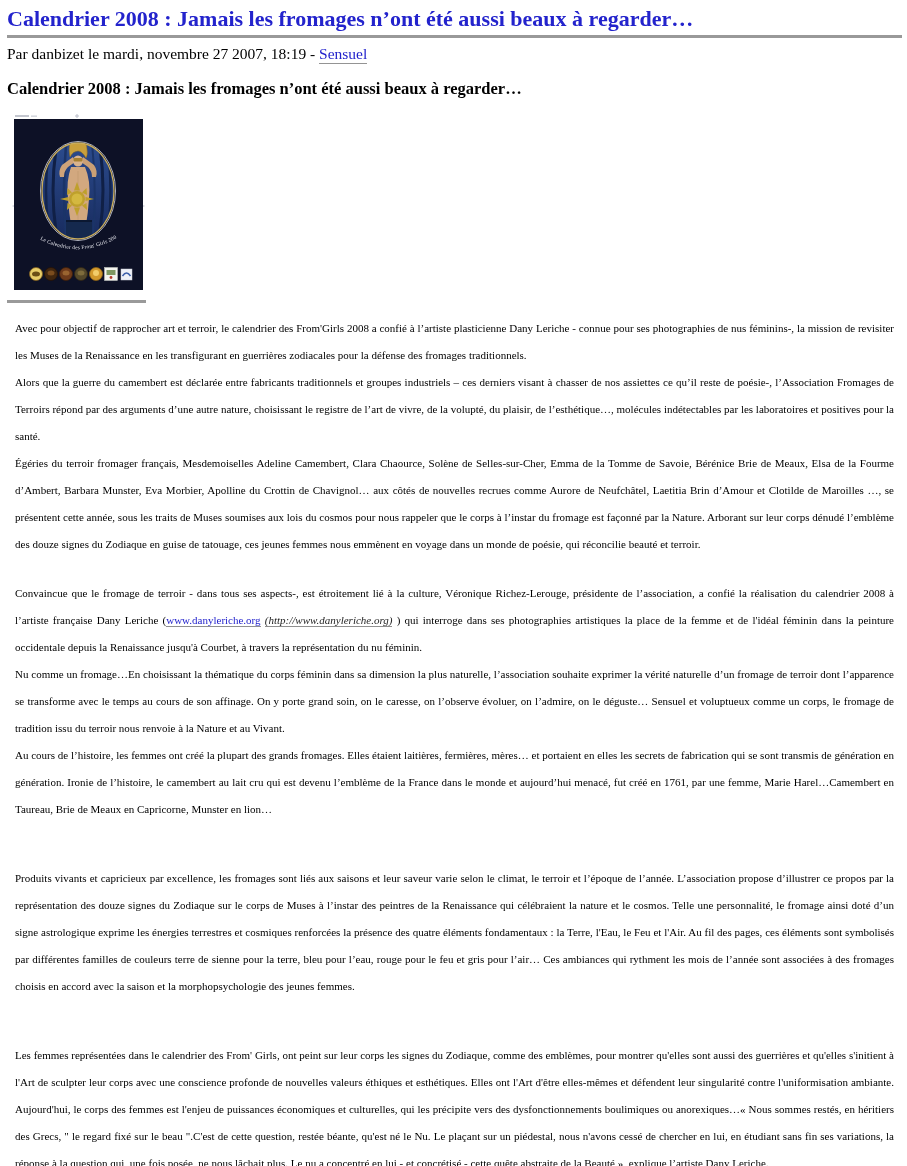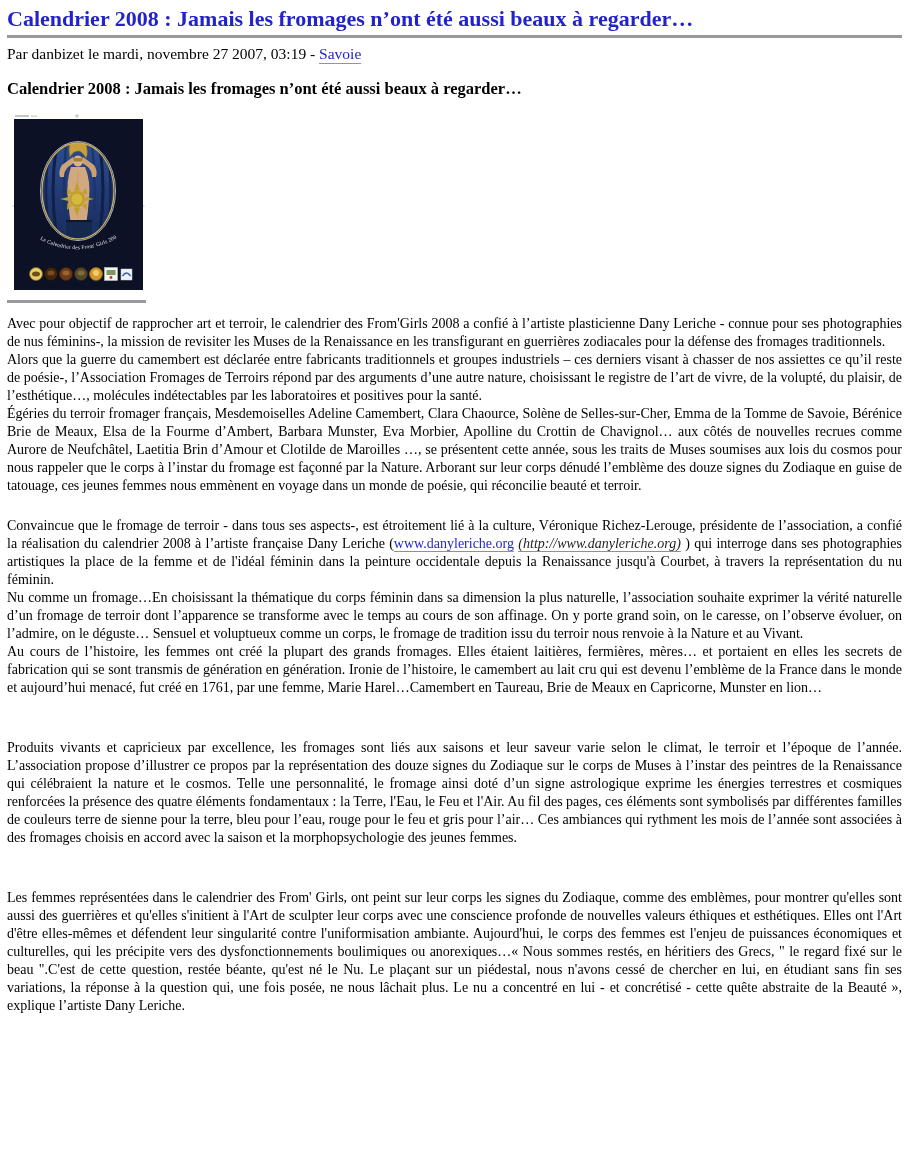--- a/index.html
+++ b/index.html
@@ -52,24 +52,24 @@
     display: block;
     margin-left: 5px;
   }
   .cover-rule {
     width: 139px;
     height: 0;
     border-bottom: 3px solid #9a9a9a;
     margin-top: 4px;
   }
   .body-text p {
-    font-size: 14px;
-    line-height: 18px;
+    font-size: 11px;
+    line-height: 27px;
     text-align: justify;
-    margin: 0;
+    margin: 8px;
   }
   .body-text p.first { margin-top: 12px; }
   .body-text p.gap-one { margin-top: 22px; }
   .body-text p.gap-two { margin-top: 42px; }
   a.ext-link {
     color: #2323cc;
     text-decoration: none;
     border-bottom: 1px solid #909090;
   }
   a.ext-link-url {
@@ -79,21 +79,21 @@
     font-style: italic;
   }
 </style>
 </head>
 <body>
 
 <div class="page">
 
   <h1 class="post-title"><a href="#">Calendrier 2008 : Jamais les fromages n’ont été aussi beaux à regarder…</a></h1>
 
-  <p class="byline"><span>Par danbizet le mardi, novembre 27 2007, 03:19 - </span><a href="#">Savoie</a></p>
+  <p class="byline"><span>Par danbizet le mardi, novembre 27 2007, 18:19 - </span><a href="#">Sensuel</a></p>
 
   <h2 class="subheading">Calendrier 2008 : Jamais les fromages n’ont été aussi beaux à regarder…</h2>
 
   <div class="cover-block">
     <svg width="133" height="183" viewBox="0 0 133 183" role="img">
       <defs>
         <clipPath id="ovalClip">
             <ellipse cx="66" cy="78" rx="36" ry="48"></ellipse>
           </clipPath>
         <linearGradient id="curtain" x1="0" y1="0" x2="0" y2="1">

